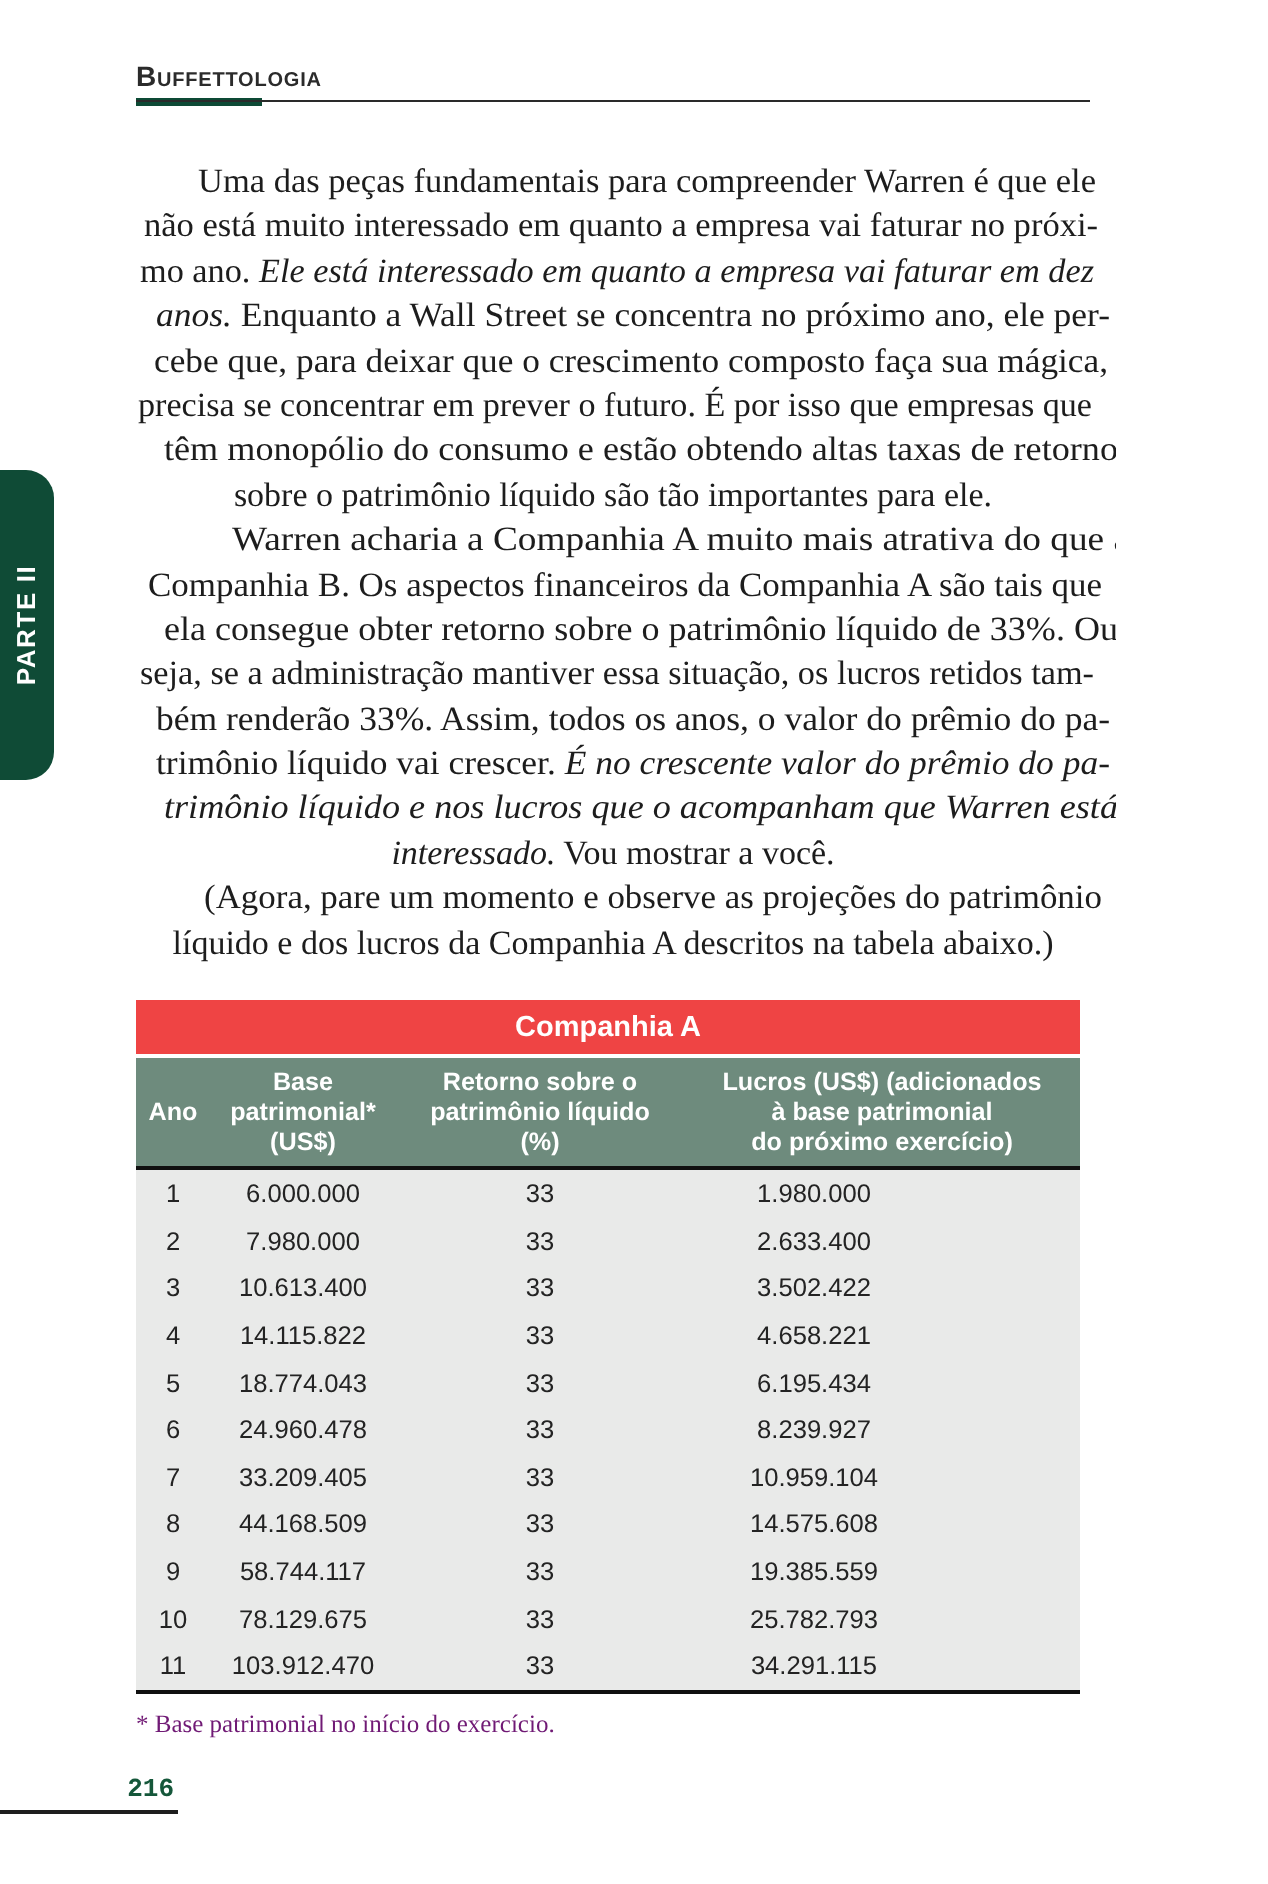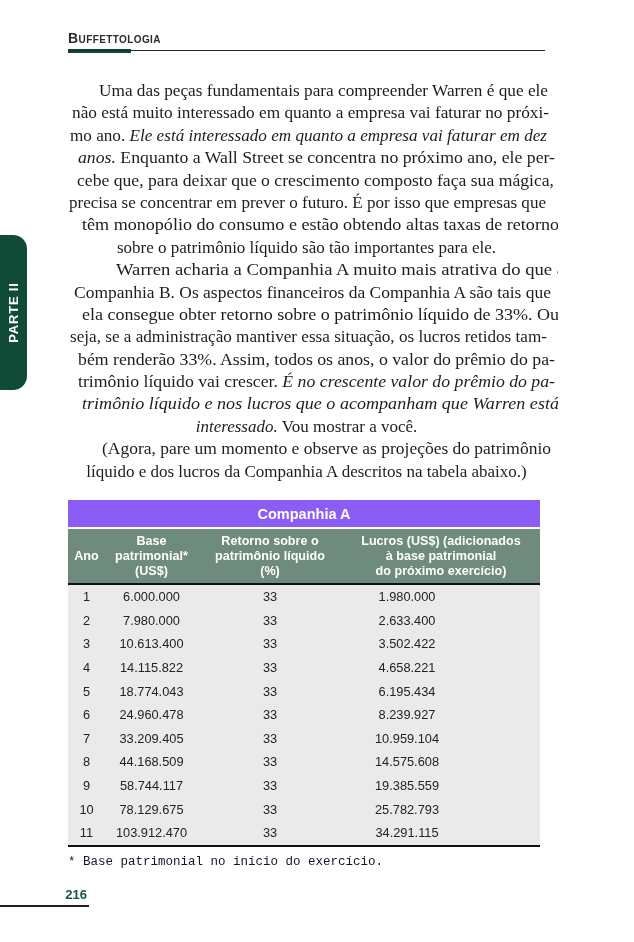--- a/index.html
+++ b/index.html
@@ -55,21 +55,21 @@
   .pline .fit{display:inline-block;white-space:nowrap;transform-origin:0 0;line-height:22.4px;}
   .pline.indent .fit{margin-left:28px;}
   .it{font-style:italic;}
 
   
   .data-table{
     position:absolute;left:68px;top:500px;width:472px;
     font-family:"Liberation Sans", sans-serif;
   }
   .t-title{
-    height:27px;background:#8b5cf6;color:#ffffff;
+    height:27px;background:#ef4444;color:#ffffff;
     display:flex;align-items:center;justify-content:center;
     font-weight:700;font-size:14.5px;
     margin-bottom:2px;
   }
   .t-head{
     background:#6e8b7d;height:54px;
     display:grid;grid-template-columns:37px 93px 144px 198px;
     align-items:center;
     color:#ffffff;font-weight:700;font-size:12.6px;line-height:15px;
     text-align:center;
@@ -83,34 +83,34 @@
     display:grid;grid-template-columns:37px 93px 144px 198px;
     height:23.6px;align-items:center;
     text-align:center;
     font-size:12.8px;color:#232323;
   }
   .trow .c3{padding-right:68px;}
 
   
   .footnote{
     position:absolute;left:68px;top:855px;width:477px;
-    font-family:Liberation Mono, monospace;
-    font-size:12.5px;color:#0f172a;
+    font-family:Liberation Serif, serif;
+    font-size:12.5px;color:#701a75;
   }
 
   
   .folio{
     position:absolute;left:0;top:885px;width:89px;
     border-bottom:2px solid #1e1e1e;
     text-align:right;
     padding:0 2px 2px 0;
     box-sizing:border-box;
   }
   .folio span{
-    font-family:Liberation Sans, sans-serif;
+    font-family:Liberation Mono, monospace;
     font-weight:700;font-size:13px;color:#15573a;
   }
 </style>
 </head>
 <body>
 
 <div class="page">
 
   <header class="running-head">
     <span class="book-title">Buffettologia</span>

